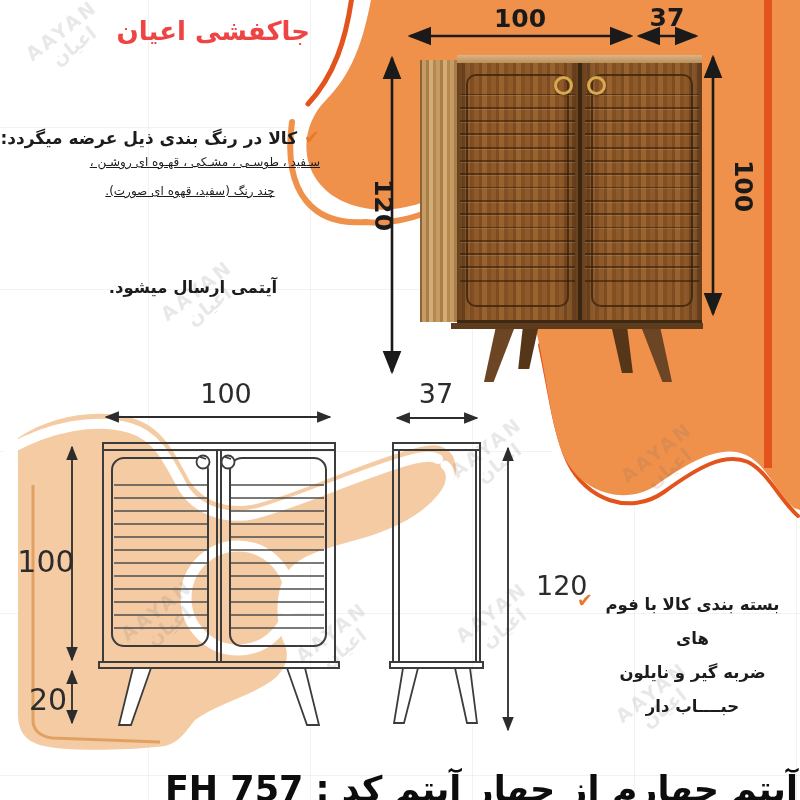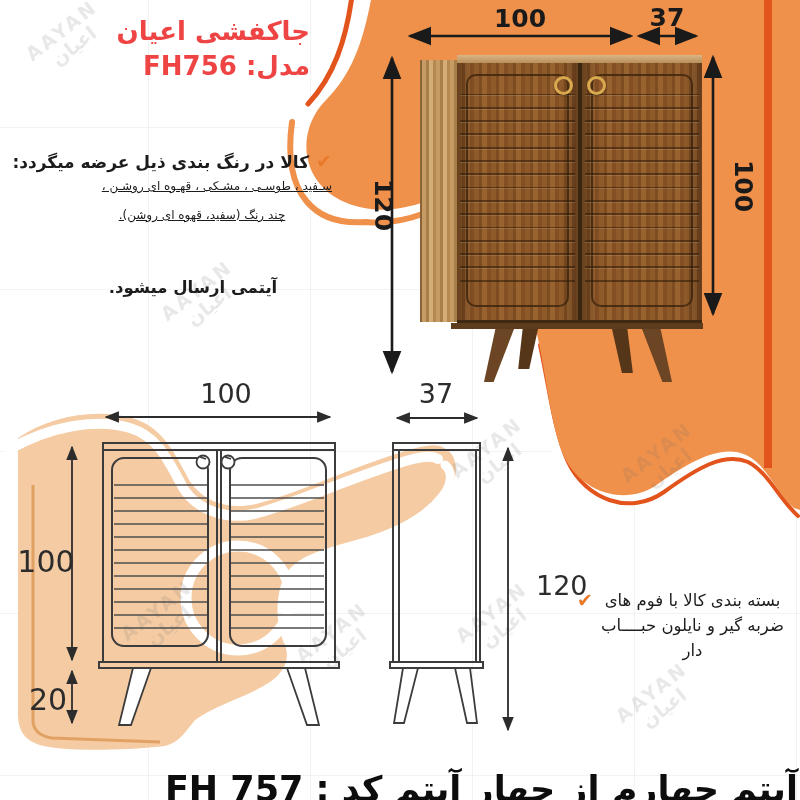--- a/index.html
+++ b/index.html
@@ -25,26 +25,26 @@
   }
   .wm span{display:block;}
 
   
   .title-block{top:14px;right:490px;text-align:right;direction:rtl;}
   .title-line{color:#ef4444;font-weight:bold;font-size:26px;line-height:35px;white-space:nowrap;}
   .note{direction:rtl;text-align:right;}
   .check{color:#E8782A;font-weight:bold;font-size:19px;margin-left:7px;}
   .note-head{font-weight:bold;font-size:17px;}
   .note-body{font-size:12px;line-height:29px;text-decoration:underline;}
-  .colors-block{top:126px;right:468px;width:320px;margin-top:24px;}
+  .colors-block{top:126px;right:480px;width:320px;}
   .assembly-block{top:272px;right:462px;width:330px;}
   .assembly-line1{font-weight:bold;font-size:16.5px;}
   .assembly-line2{font-weight:bold;font-size:16.5px;line-height:31px;text-align:center;padding-left:40px;}
   .packing-block{top:588px;left:590px;width:205px;text-align:center;direction:rtl;
-    font-weight:normal;font-size:16.5px;line-height:25px;}
+    font-weight:bold;font-size:16.5px;line-height:34px;}
   .packing-check{top:589px;left:570px;}
   .footer-caption{
     top:769px;right:2px;direction:rtl;white-space:nowrap;
     font-weight:bold;font-size:35px;color:#0d0d0d;
   }
 
   
   .cabinet{left:420px;top:52px;width:282px;height:322px;}
   .cab-side{
     position:absolute;left:0;top:8px;width:37px;height:262px;
@@ -231,29 +231,28 @@
   <g>
     <line x1="397" y1="38" x2="477" y2="38" stroke="#2c2c2c" stroke-width="1.8" marker-start="url(#ah2)" marker-end="url(#ah2)"></line>
     <text x="436" y="23" text-anchor="middle">37</text>
     <line x1="508" y1="68" x2="508" y2="350" stroke="#2c2c2c" stroke-width="1.8" marker-start="url(#ah2)" marker-end="url(#ah2)"></line>
     <text x="536" y="215" text-anchor="start">120</text>
   </g>
 </svg>
 
 <div class="abs title-block">
   <div class="title-line">جاکفشی اعیان</div>
-  <div class="title-line">مدل: FH756</div>
 </div>
 
 <div class="abs note colors-block">
   <div class="note-head">
     <span class="check">✔</span><span>کالا در رنگ بندی ذیل عرضه میگردد:</span>
   </div>
   <div class="note-body">سـفید ، طوسـی ، مشـکی ، قهـوه ای روشـن ،</div>
-  <div class="note-body" style="text-align:center;padding-left:60px;">چند رنگ (سفید، قهوه ای روشن).</div>
+  <div class="note-body" style="text-align:center;padding-left:60px;">چند رنگ (سفید، قهوه ای صورت).</div>
 </div>
 
 <div class="abs note assembly-block">
   <div class="assembly-line2">آیتمی ارسال میشود.</div>
 </div>
 
 <span class="abs check packing-check">✔</span>
 <div class="abs packing-block">
   <div>بسته بندی کالا با فوم های</div>
   <div>ضربه گیر و نایلون حبــــاب دار</div>

